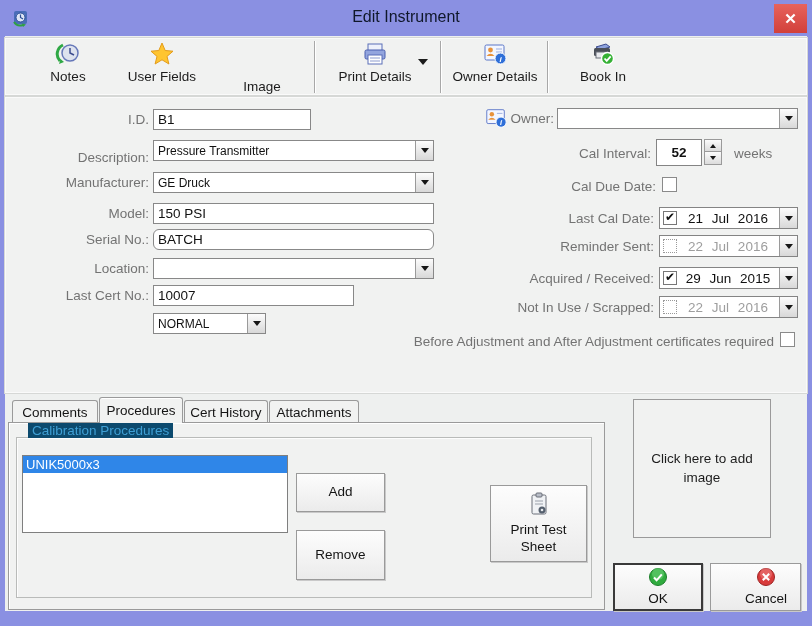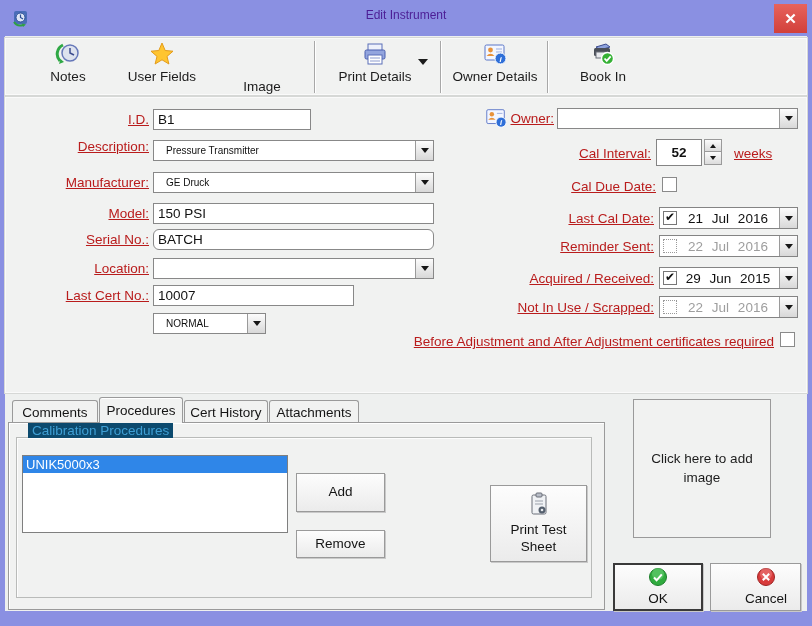--- a/index.html
+++ b/index.html
@@ -1,39 +1,39 @@
 <!DOCTYPE html>
 <html><head>
 <meta charset="utf-8">
 <style>
   html,body{margin:0;padding:0;background:#cfd2e8;}
   *{box-sizing:border-box;font-family:"Liberation Sans",sans-serif;}
   .window{position:relative;width:812px;height:626px;background:#8a90e2;overflow:hidden;}
   .titlebar{position:absolute;left:0;top:0;width:812px;height:36px;}
-  .title{position:absolute;left:0;top:8px;width:100%;text-align:center;font-size:12px;color:#4c1d95;}
+  .title{position:absolute;left:0;top:8px;width:100%;text-align:center;font-size:16px;color:#0f172a;}
   .appicon{position:absolute;left:10px;top:8px;width:20px;height:20px;}
   .closebtn{position:absolute;left:774px;top:4px;width:33px;height:29px;background:linear-gradient(#e7635c,#d2403a);
     display:flex;align-items:center;justify-content:center;cursor:pointer;}
   .closebtn .x-glyph{color:#fff;font-size:15px;font-weight:bold;line-height:1;}
   .client{position:absolute;left:5px;top:36px;width:802px;height:575px;background:#eef0ef;}
 
   .panel{position:absolute;background:#f1f2f1;border:1px solid #fafafa;box-shadow:0 0 0 1px #d6d8d6;}
   .toolbar{left:5px;top:38px;width:802px;height:57px;}
   .mainform{left:5px;top:97px;width:802px;height:296px;}
 
   .tbtn{position:absolute;top:2px;height:52px;display:flex;flex-direction:column;align-items:center;justify-content:flex-start;cursor:pointer;}
   .tbtn svg{height:26px;}
   .tbtn .tlabel{font-size:13.5px;color:#1c1c1c;margin-top:2px;white-space:nowrap;}
   .tsep{position:absolute;top:2px;height:52px;width:2px;border-left:1px solid #a8a8a8;border-right:1px solid #fff;}
   .ddarrow{position:absolute;width:0;height:0;border-left:5px solid transparent;border-right:5px solid transparent;border-top:6px solid #1c1c1c;}
 
-  .lbl{position:absolute;font-size:13.5px;color:#b91c1c;text-align:right;white-space:nowrap;text-decoration:underline;}
+  .lbl{position:absolute;font-size:13.5px;color:#737373;text-align:right;white-space:nowrap;}
   .tbx{position:absolute;background:#fff;border:1px solid #888;font-size:13.5px;color:#111;padding:1px 4px;outline:none;}
   .combo{position:absolute;background:#fff;border:1px solid #888;display:flex;align-items:center;}
-  .combo .cval{flex:1;font-size:10px;color:#111;padding:0 12px;white-space:nowrap;overflow:hidden;}
+  .combo .cval{flex:1;font-size:12px;color:#111;padding:0 4px;white-space:nowrap;overflow:hidden;}
   .dbtn{width:18px;align-self:stretch;background:linear-gradient(#fcfcfc,#d8d8d8);border-left:1px solid #9a9a9a;
     display:flex;align-items:center;justify-content:center;cursor:pointer;}
   .dbtn::after{content:"";width:0;height:0;border-left:4px solid transparent;border-right:4px solid transparent;border-top:5px solid #161616;}
   .chk{position:absolute;width:15px;height:15px;background:#fff;border:1px solid #8a8a8a;}
 
   .datefield{position:absolute;background:#fff;border:1px solid #848484;display:flex;align-items:center;height:22px;}
   .datefield .dchk{width:14px;height:14px;border:1px solid #777;margin-left:3px;background:#fff;position:relative;flex:none;}
   .datefield .dchk.checked::after{content:"\2714";position:absolute;left:1px;top:-2px;font-size:12px;color:#111;}
   .datefield.disabled .dchk{border:1px dotted #9a9a9a;}
   .datefield .dtext{flex:1;font-size:13.5px;color:#111;text-align:center;word-spacing:5px;white-space:nowrap;}
@@ -153,21 +153,21 @@
         <circle cx="17.5" cy="17.5" r="6" fill="#35b135" stroke="#fff" stroke-width="1.4"></circle>
         <path d="M14.5 17.5 l2.2 2.4 4 -4.6" stroke="#fff" stroke-width="1.8" fill="none"></path>
       </svg>
       <span class="tlabel">Book In</span>
     </div>
   </div>
 
   <div class="panel mainform">
 
     <div class="lbl" style="left:0;top:14px;width:143px;">I.D.</div>
-    <div class="lbl" style="left:0;top:41px;width:143px;padding-left:40px;">Description:</div>
+    <div class="lbl" style="left:0;top:52px;width:143px;padding-left:40px;">Description:</div>
     <div class="lbl" style="left:0;top:77px;width:143px;">Manufacturer:</div>
     <div class="lbl" style="left:0;top:108px;width:143px;">Model:</div>
     <div class="lbl" style="left:0;top:134px;width:143px;">Serial No.:</div>
     <div class="lbl" style="left:0;top:163px;width:143px;">Location:</div>
     <div class="lbl" style="left:0;top:190px;width:143px;padding-left:40px;">Last Cert No.:</div>
 
     <input class="tbx" style="left: 147px; top: 11px; width: 158px; height: 21px;" value="B1">
     <div class="combo" style="left:147px;top:42px;width:281px;height:21px;">
       <span class="cval">Pressure Transmitter</span>
       <span class="dbtn"></span>
@@ -254,21 +254,21 @@
   <div class="groupbox"></div>
   <div class="gb-label">Calibration Procedures</div>
 
   <div class="listbox">
     <div class="listrow">UNIK5000x3</div>
   </div>
 
   <div class="pbtn" style="left:296px;top:473px;width:89px;height:39px;">
     <span>Add</span>
   </div>
-  <div class="pbtn" style="left:296px;top:530px;width:89px;height:28px;">
+  <div class="pbtn" style="left:296px;top:530px;width:89px;height:50px;">
     <span>Remove</span>
   </div>
   <div class="pbtn" style="left:490px;top:485px;width:97px;height:77px;">
     <svg width="26" height="28" viewBox="0 0 26 28">
       <rect x="6" y="4" width="14" height="19" rx="1.5" fill="#f0f2f5" stroke="#6a6f78"></rect>
       <rect x="10" y="2" width="6" height="4" rx="1" fill="#b9bec8" stroke="#6a6f78"></rect>
       <line x1="9" y1="10" x2="17" y2="10" stroke="#9aa0aa"></line>
       <line x1="9" y1="13" x2="17" y2="13" stroke="#9aa0aa"></line>
       <circle cx="16" cy="19" r="3.5" fill="#55606e"></circle>
       <circle cx="16" cy="19" r="1.3" fill="#e8eaee"></circle>

